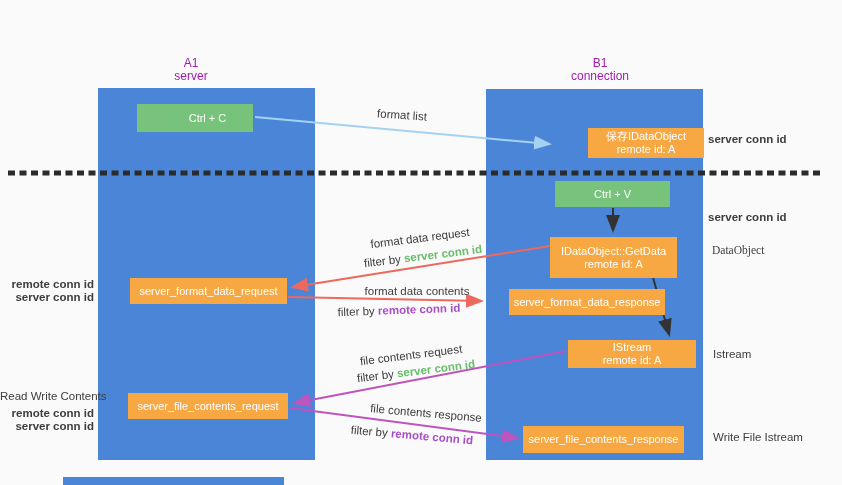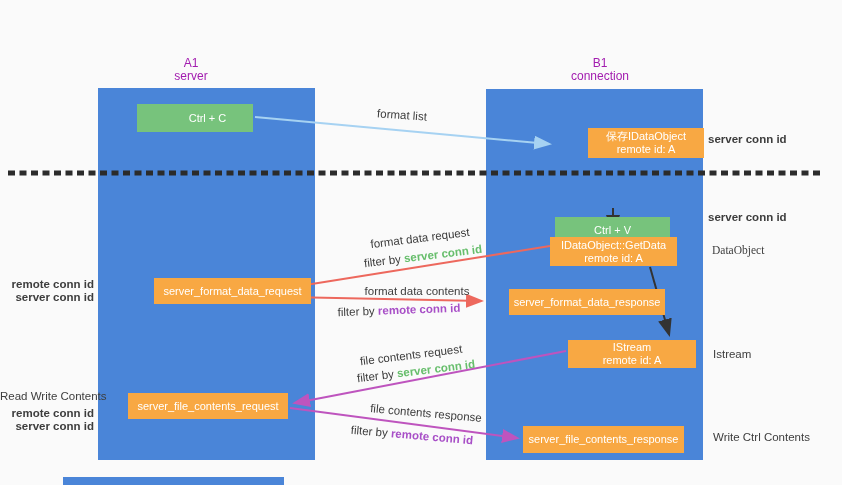--- a/index.html
+++ b/index.html
@@ -18,23 +18,23 @@
                 color:#a21caf; line-height:13px; }
   #header-a { left:131px; top:57px; }
   #header-b { left:540px; top:57px; }
 
   .node { position:absolute; color:#fff; font-size:11px; display:flex; flex-direction:column;
           align-items:center; justify-content:center; text-align:center; line-height:13px; }
   .green { background:#77c37c; }
   .orange { background:#f8a843; }
   #node-ctrl-c   { left:137px; top:104px; width:116px; height:28px;padding-left:25px; }
   #node-save-ido { left:557px; top:128px; width:116px; height:30px;margin-left:31px; }
-  #node-ctrl-v   { left:555px; top:181px; width:115px; height:26px;margin-top:36px; }
-  #node-getdata  { left:550px; top:237px; width:127px; height:29px; }
-  #node-fmt-req  { left:130px; top:278px; width:157px; height:26px;margin-left:24px; }
+  #node-ctrl-v   { left:555px; top:181px; width:115px; height:26px; }
+  #node-getdata  { left:550px; top:237px; width:127px; height:41px; }
+  #node-fmt-req  { left:130px; top:278px; width:157px; height:26px; }
   #node-fmt-res  { left:509px; top:289px; width:156px; height:26px; }
   #node-istream  { left:568px; top:340px; width:128px; height:28px; }
   #node-file-req { left:128px; top:393px; width:160px; height:26px; }
   #node-file-res { left:523px; top:426px; width:161px; height:27px; }
 
   .mid-label { position:absolute; width:180px; text-align:center; font-size:11.5px;
                color:#3d3d3d; }
   .green-t { color:#67be6c; font-weight:bold; }
   .purple-t { color:#a84fc7; font-weight:bold; }
 
@@ -143,15 +143,15 @@
   <div class="side-label side-left purple-t" style="top:278px;">remote conn id</div>
   <div class="side-label side-left green-t" style="top:291px;">server conn id</div>
   <div class="side-label side-left" style="top:390px;">Read Write Contents</div>
   <div class="side-label side-left purple-t" style="top:407px;">remote conn id</div>
   <div class="side-label side-left green-t" style="top:420px;">server conn id</div>
 
   <div class="side-label green-t" style="left:708px; top:133px;">server conn id</div>
   <div class="side-label green-t" style="left:708px; top:211px;">server conn id</div>
   <div class="side-label" style="left:712px; top:244px;font-family:Liberation Serif, serif;">DataObject</div>
   <div class="side-label" style="left:713px; top:348px;">Istream</div>
-  <div class="side-label" style="left:713px; top:431px;">Write Ctrl Contents</div>
+  <div class="side-label" style="left:713px; top:431px;">Write File Istream</div>
 
 </div>
 
 </body></html>

